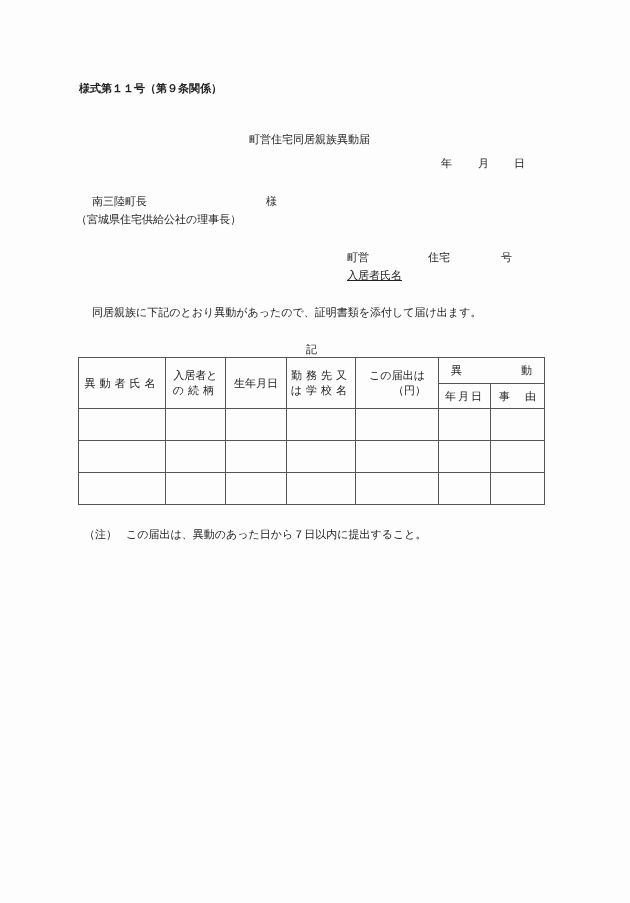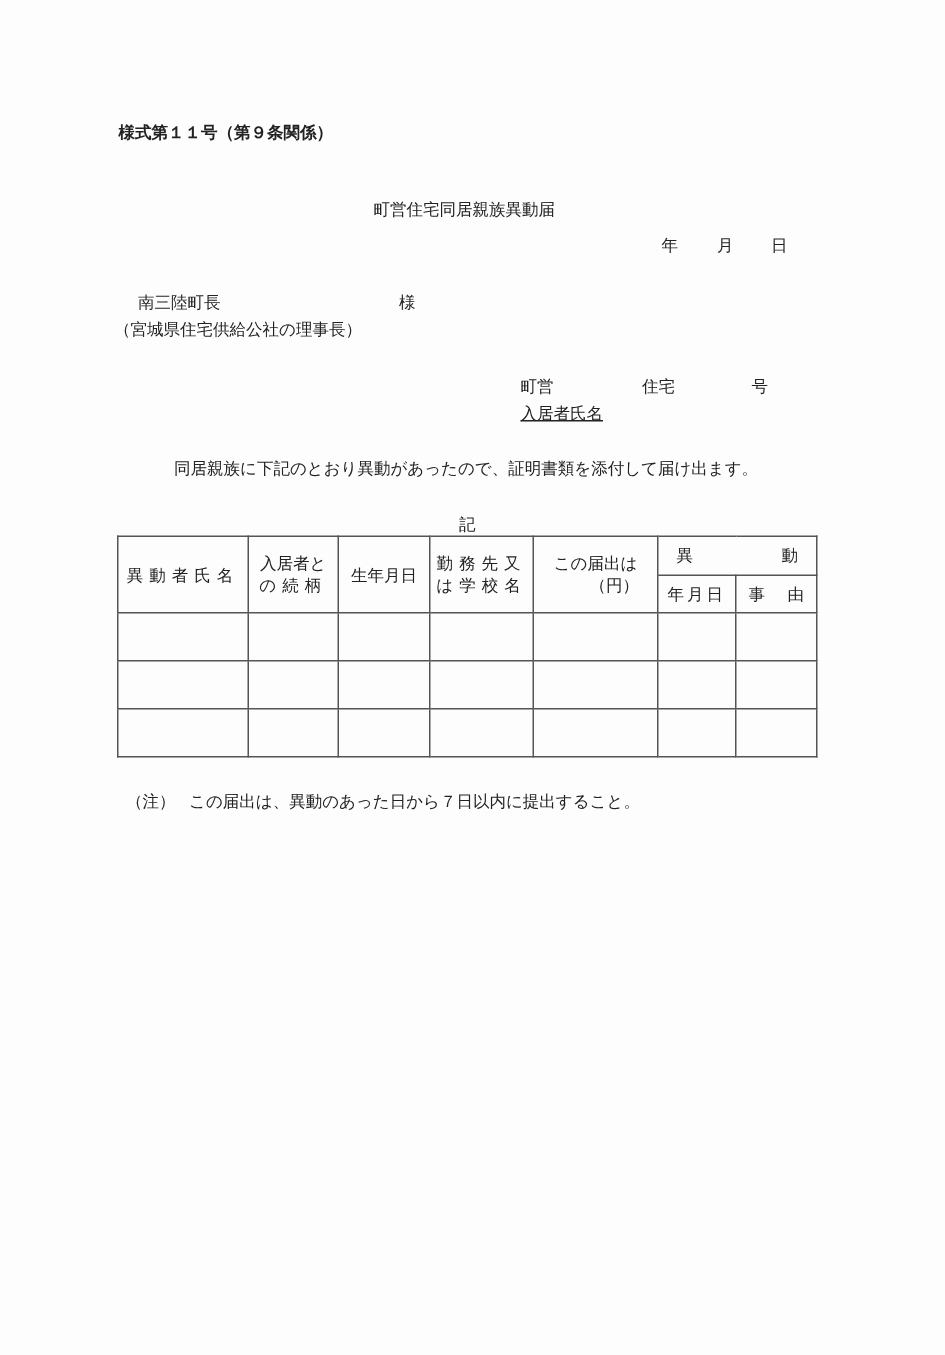--- a/index.html
+++ b/index.html
@@ -16,21 +16,21 @@
   .form-no { left: 79px; top: 81px; font-weight: bold; }
   .doc-title { left: 249px; top: 122px; margin-top: 10px; }
   .date-line { left: 441px; top: 156px; }
   .date-line span { display: inline-block; }
   .addressee { left: 92px; top: 194px; }
   .sama { left: 266px; top: 194px; }
   .addressee-sub { left: 76px; top: 212px; }
   .resident-line { left: 347px; top: 250px; }
   .resident-line span { display: inline-block; }
   .resident-name { left: 347px; top: 268px; text-decoration: underline; }
-  .statement { left: 92px; top: 305px; margin-left: 24px; }
+  .statement { left: 92px; top: 305px; }
   .ki { left: 306px; top: 342px; }
   .note { left: 84px; top: 527px; }
   .note .note-label { display: inline-block; width: 42px; }
 
   table.form-table {
     position: absolute;
     left: 78px; top: 357px;
     border-collapse: collapse;
     table-layout: fixed;
     width: 466px;

